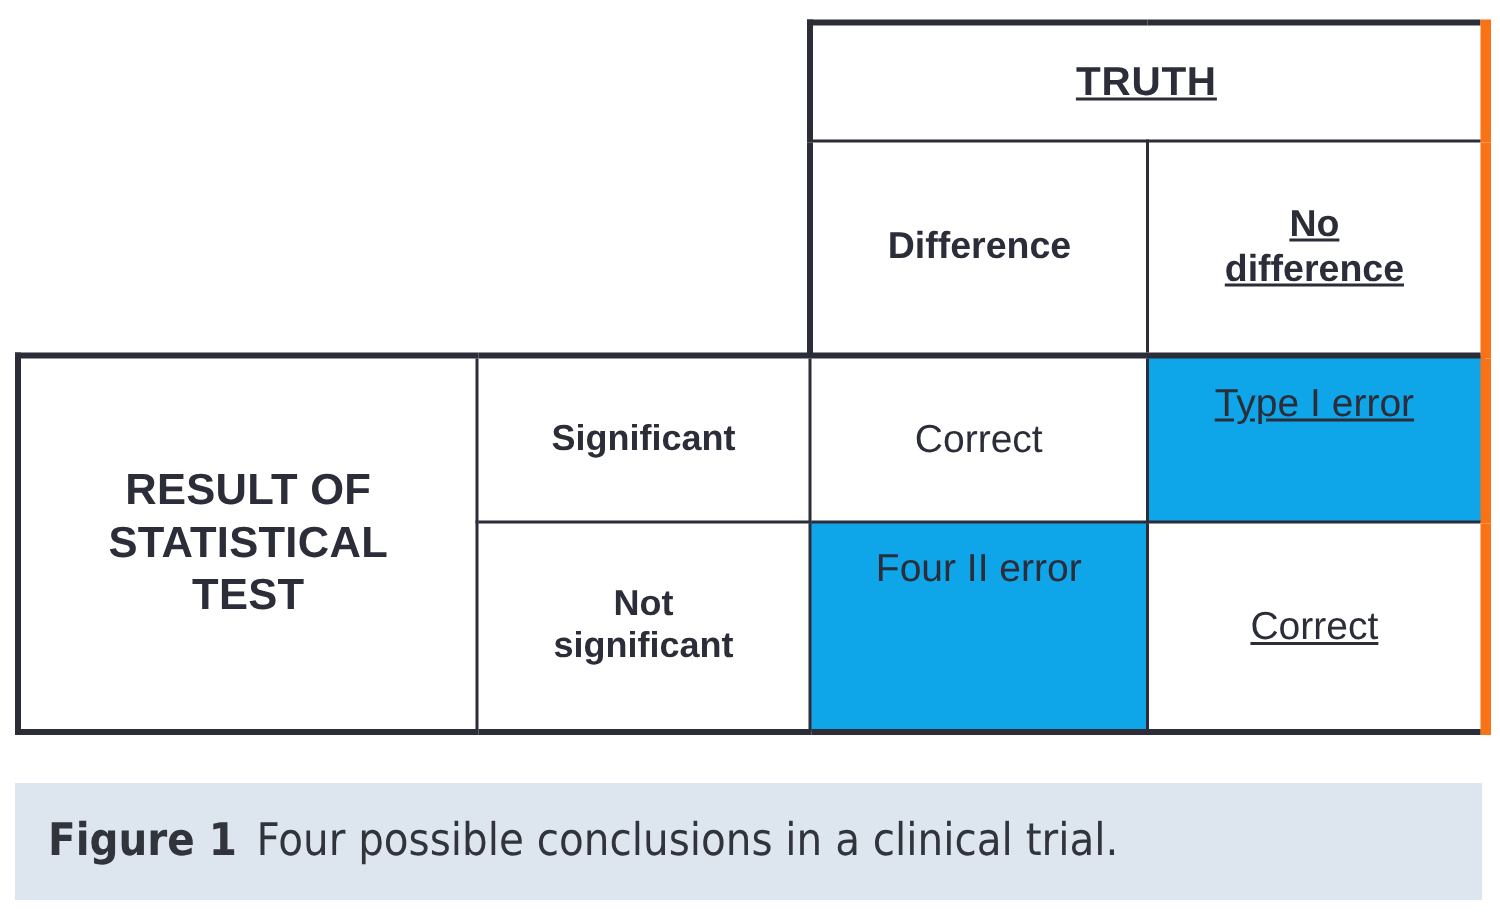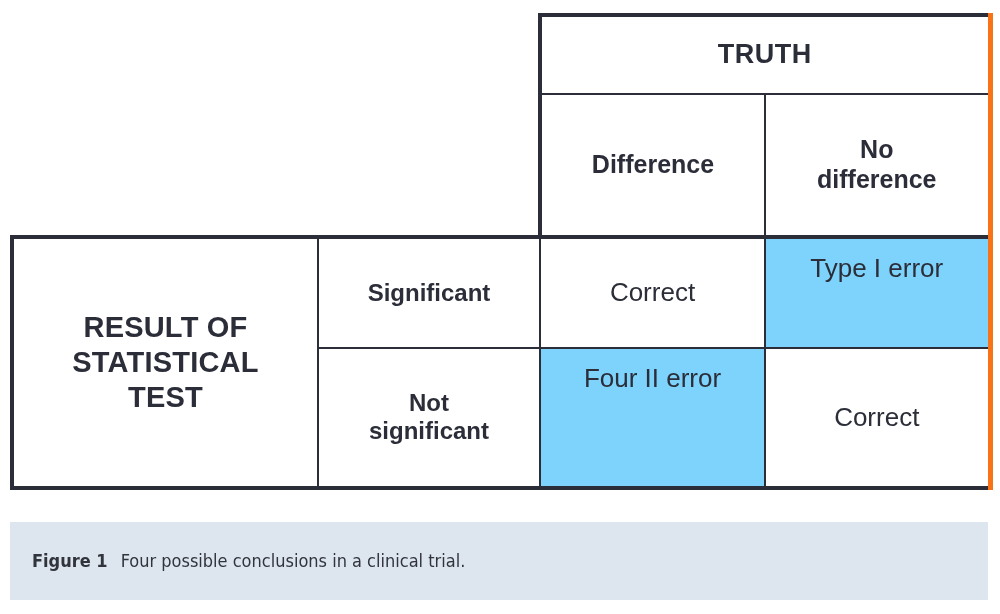--- a/index.html
+++ b/index.html
@@ -45,21 +45,21 @@
     vertical-align: middle;
     text-align: center;
     color: #2b2d38;
     background: #ffffff;
   }
 
   
   .bt-thick { border-top: 4px solid #2b2d38; }
   .bb-thick { border-bottom: 4px solid #2b2d38; }
   .bl-thick { border-left: 4px solid #2b2d38; }
-  .br-thick { border-right: 5px solid #f97316; }
+  .br-thick { border-right: 7px solid #f97316; text-decoration: underline; }
   .bt-thin  { border-top: 2px solid #2b2d38; }
   .bb-thin  { border-bottom: 2px solid #2b2d38; }
   .br-thin  { border-right: 2px solid #2b2d38; }
 
   .cell-empty { background: #ffffff; border: none; }
 
   
   .hdr-truth {
     font-size: 27px;
     font-weight: bold;
@@ -81,21 +81,21 @@
   .row-sub {
     font-size: 24px;
     font-weight: bold;
     line-height: 1.2;
   }
   .data-cell {
     font-size: 26px;
     font-weight: normal;
   }
   .data-cell.shaded {
-    background: #7dd3fc;
+    background: #0ea5e9;
     vertical-align: top;
     padding-top: 14px;
   }
 
   
   .caption-band {
     position: absolute;
     left: 10px;
     top: 522px;
     width: 978px;
@@ -104,21 +104,21 @@
     box-sizing: border-box;
   }
   .caption-text {
     position: absolute;
     left: 22px;
     top: 50%;
     transform: translateY(-50%);
     white-space: nowrap;
     font-family: "DejaVu Sans Condensed", "Liberation Sans Narrow", "Liberation Sans", sans-serif;
     font-stretch: condensed;
-    font-size: 18px;
+    font-size: 30px;
     color: #32343c;
     line-height: 1;
   }
   .caption-label {
     font-weight: bold;
     letter-spacing: 0px;
   }
   .caption-gap { display: inline-block; width: 13px; }
   .caption-body { font-weight: normal; }
 </style>

